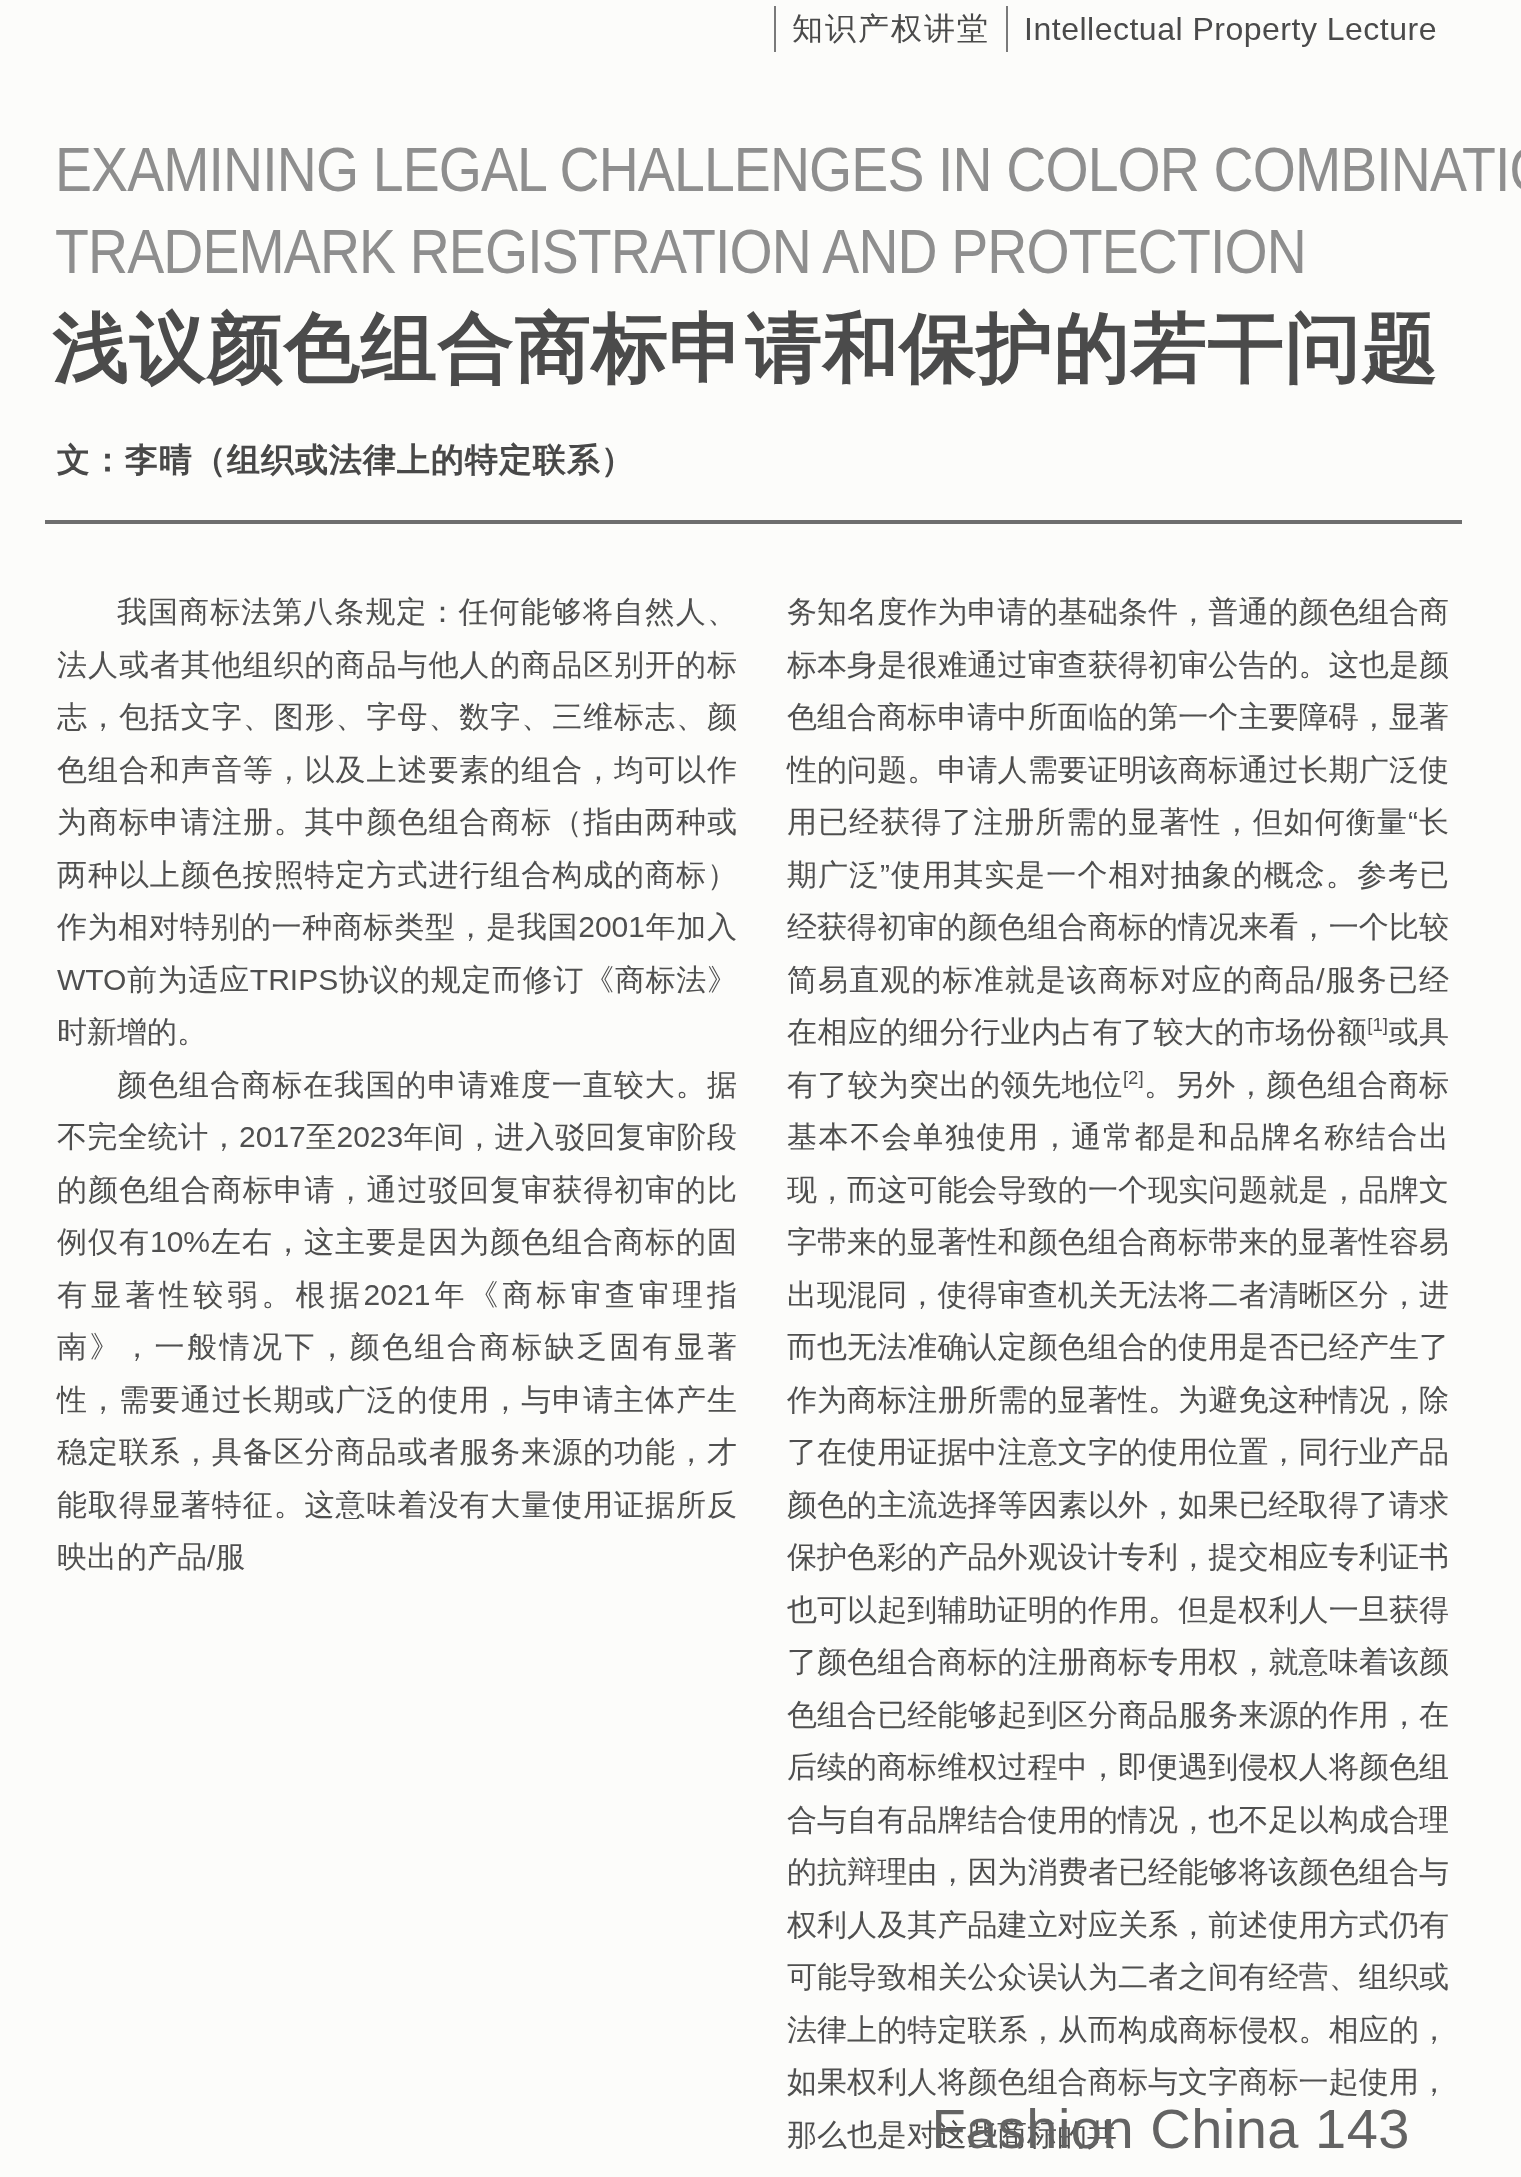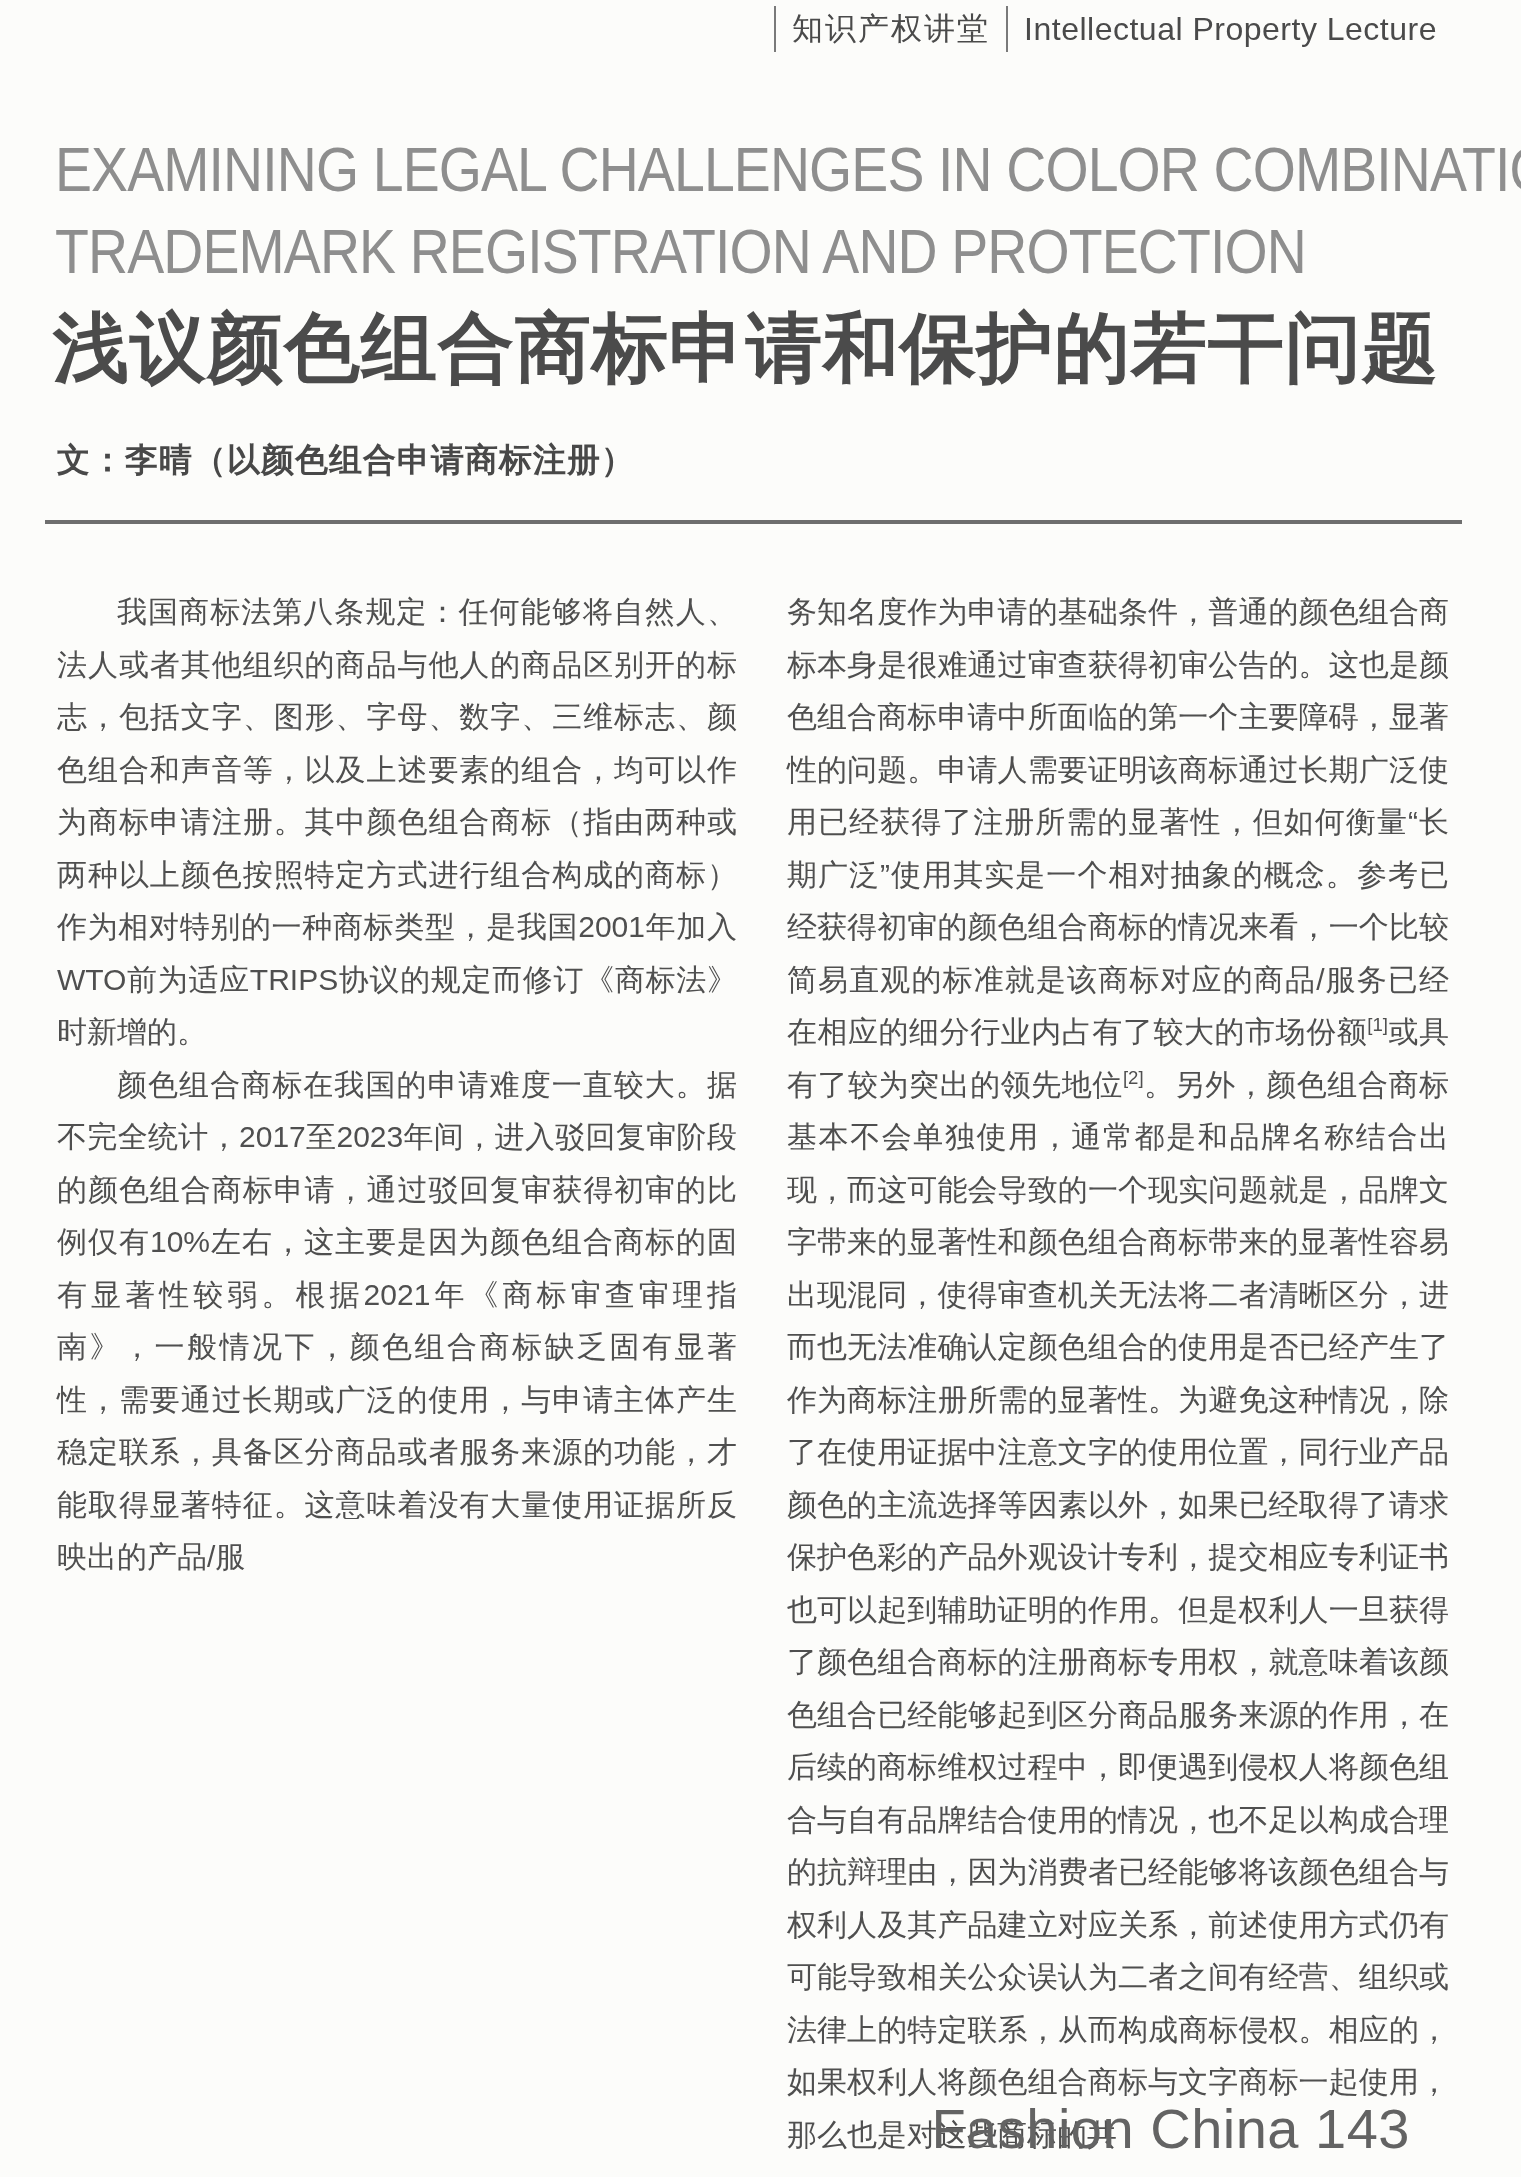--- a/index.html
+++ b/index.html
@@ -66,21 +66,21 @@
     <span class="vbar"></span>
     <span class="hdr-zh">知识产权讲堂</span>
     <span class="vbar"></span>
     <span class="hdr-en">Intellectual Property Lecture</span>
   </header>
 
   <h2 class="title-en"><span>EXAMINING LEGAL CHALLENGES IN COLOR COMBINATION</span><br><span>TRADEMARK REGISTRATION AND PROTECTION</span></h2>
 
   <h1 class="title-zh">浅议颜色组合商标申请和保护的若干问题</h1>
 
-  <p class="author">文：李晴（以颜色组合申请商标注册）</p>
+  <p class="author">文：李晴（组织或法律上的特定联系）</p>
 
   <div class="rule"></div>
 
   <div class="columns">
     <div class="col col-left">
       <p class="indent">我国商标法第八条规定：任何能够将自然人、法人或者其他组织的商品与他人的商品区别开的标志，包括文字、图形、字母、数字、三维标志、颜色组合和声音等，以及上述要素的组合，均可以作为商标申请注册。其中颜色组合商标（指由两种或两种以上颜色按照特定方式进行组合构成的商标）作为相对特别的一种商标类型，是我国2001年加入WTO前为适应TRIPS协议的规定而修订《商标法》时新增的。</p>
       <p class="indent">颜色组合商标在我国的申请难度一直较大。据不完全统计，2017至2023年间，进入驳回复审阶段的颜色组合商标申请，通过驳回复审获得初审的比例仅有10%左右，这主要是因为颜色组合商标的固有显著性较弱。根据2021年《商标审查审理指南》，一般情况下，颜色组合商标缺乏固有显著性，需要通过长期或广泛的使用，与申请主体产生稳定联系，具备区分商品或者服务来源的功能，才能取得显著特征。这意味着没有大量使用证据所反映出的产品/服</p>
     </div>
     <div class="col col-right">
       <p>务知名度作为申请的基础条件，普通的颜色组合商标本身是很难通过审查获得初审公告的。这也是颜色组合商标申请中所面临的第一个主要障碍，显著性的问题。申请人需要证明该商标通过长期广泛使用已经获得了注册所需的显著性，但如何衡量“长期广泛”使用其实是一个相对抽象的概念。参考已经获得初审的颜色组合商标的情况来看，一个比较简易直观的标准就是该商标对应的商品/服务已经在相应的细分行业内占有了较大的市场份额<sup>[1]</sup>或具有了较为突出的领先地位<sup>[2]</sup>。另外，颜色组合商标基本不会单独使用，通常都是和品牌名称结合出现，而这可能会导致的一个现实问题就是，品牌文字带来的显著性和颜色组合商标带来的显著性容易出现混同，使得审查机关无法将二者清晰区分，进而也无法准确认定颜色组合的使用是否已经产生了作为商标注册所需的显著性。为避免这种情况，除了在使用证据中注意文字的使用位置，同行业产品颜色的主流选择等因素以外，如果已经取得了请求保护色彩的产品外观设计专利，提交相应专利证书也可以起到辅助证明的作用。但是权利人一旦获得了颜色组合商标的注册商标专用权，就意味着该颜色组合已经能够起到区分商品服务来源的作用，在后续的商标维权过程中，即便遇到侵权人将颜色组合与自有品牌结合使用的情况，也不足以构成合理的抗辩理由，因为消费者已经能够将该颜色组合与权利人及其产品建立对应关系，前述使用方式仍有可能导致相关公众误认为二者之间有经营、组织或法律上的特定联系，从而构成商标侵权。相应的，如果权利人将颜色组合商标与文字商标一起使用，那么也是对这些商标的共</p>

